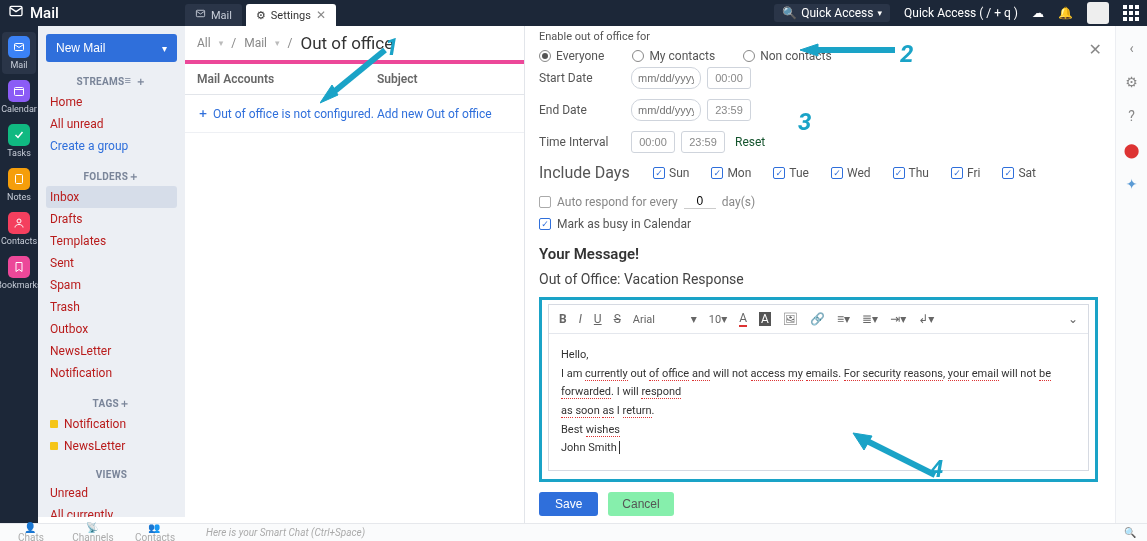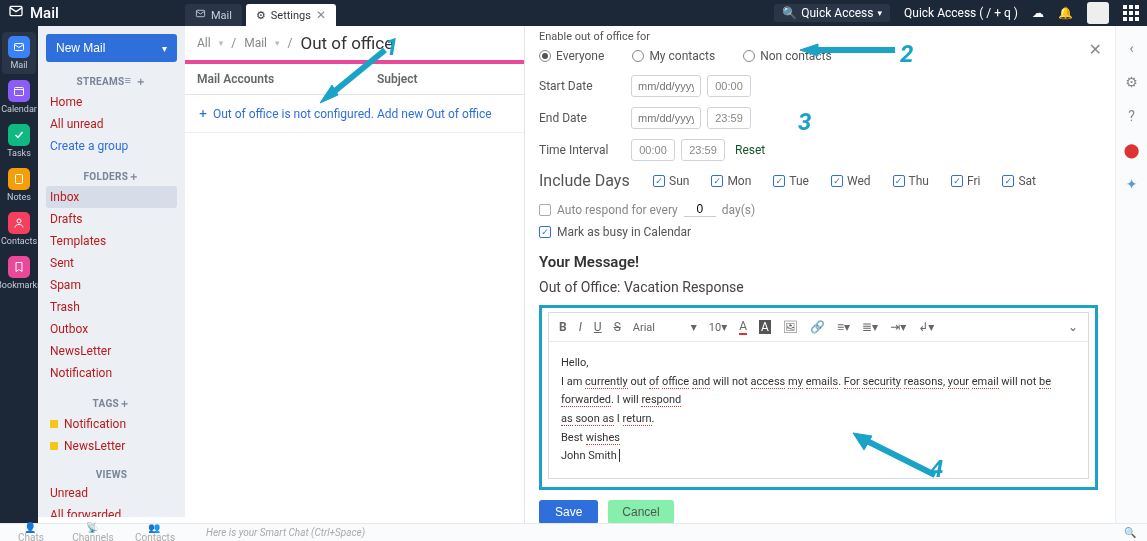--- a/index.html
+++ b/index.html
@@ -51,28 +51,28 @@
 .breadcrumb .chev-s { font-size: 9px; color: #bbb; }
 .breadcrumb .current { font-size: 17px; color: #333; font-weight: 400; }
 .list-header { display: flex; font-size: 12px; color: #666; font-weight: 600; padding: 8px 12px; border-bottom: 1px solid #e2e5ea; }
 .list-header .col1 { width: 180px; }
 .config-link { padding: 10px 12px; font-size: 12px; color: #2f6fdb; border-bottom: 1px solid #eef0f4; display: flex; align-items: center; gap: 4px; cursor: pointer; }
 
 
 .formpanel { position: absolute; left: 525px; top: 26px; bottom: 18px; right: 35px; background: #fff; padding: 4px 14px 10px 14px; overflow: hidden; }
 .close-panel { position: absolute; right: 10px; top: 14px; color: #888; font-size: 16px; cursor: pointer; }
 .formpanel h6 { font-size: 11px; color: #555; font-weight: 400; margin-bottom: 6px; }
-.radio-row { display: flex; gap: 28px; margin-bottom: 12px; }
+.radio-row { display: flex; gap: 28px; margin-bottom: 4px; }
 .radio-item { display: flex; align-items: center; gap: 5px; font-size: 12px; color: #555; }
 .radio-dot { width: 12px; height: 12px; border: 1px solid #888; border-radius: 50%; display: inline-flex; align-items: center; justify-content: center; }
 .radio-dot.checked::after { content: ""; width: 6px; height: 6px; background: #555; border-radius: 50%; }
 .form-row { display: flex; align-items: center; margin-bottom: 10px; }
 .form-row label { width: 92px; font-size: 12px; color: #555; }
 .txt-in { border: 1px solid #cfd4dc; border-radius: 3px; padding: 4px 6px; font-size: 11px; color: #888; text-align: center; }
-.txt-in.date { width: 70px; }
+.txt-in.date { width: 70px; border-radius: 10px; }
 .txt-in.time { width: 44px; margin-left: 6px; }
 .reset-link { color: #14532d; font-size: 12px; margin-left: 10px; cursor: pointer; }
 .days-row { display: flex; align-items: center; gap: 22px; margin-bottom: 12px; }
 .days-row label { width: 92px; font-size: 16px; color: #555; }
 .day { display: flex; align-items: center; gap: 4px; font-size: 12px; color: #555; }
 .cb { width: 12px; height: 12px; border: 1px solid #2f6fdb; border-radius: 2px; display: inline-flex; align-items: center; justify-content: center; font-size: 9px; color: #2f6fdb; }
 .cb.unchecked { color: transparent; border-color: #aaa; }
 .autorow { display: flex; align-items: center; gap: 6px; font-size: 12px; color: #888; margin-bottom: 8px; }
 .autorow .num-in { width: 32px; border: none; border-bottom: 1px solid #ccc; text-align: center; font-size: 12px; }
 .markbusy { display: flex; align-items: center; gap: 6px; font-size: 12px; color: #555; margin-bottom: 14px; }
@@ -258,21 +258,21 @@
     <div class="side-item">
         <span class="bullet-y"></span>
         <span>NewsLetter</span>
       </div>
   </div>
   <div class="side-section">
     <div class="side-head">
         <span>VIEWS</span>
       </div>
     <div class="side-item">Unread</div>
-    <div class="side-item">All forwarded</div>
+    <div class="side-item">All currently</div>
 
   </div>
 </div>
 
 <div class="midcol">
   <div class="breadcrumb">
     <span class="crumb">All</span>
       <span class="chev-s">▾</span>
     <span class="crumb">/</span>
     <span class="crumb">Mail</span>

